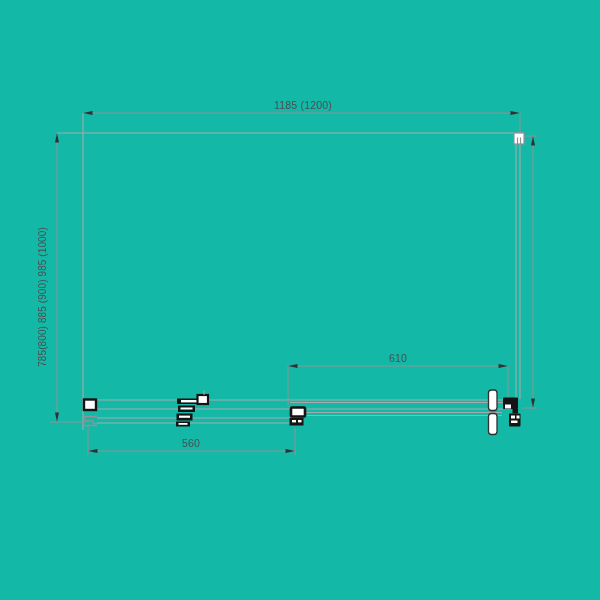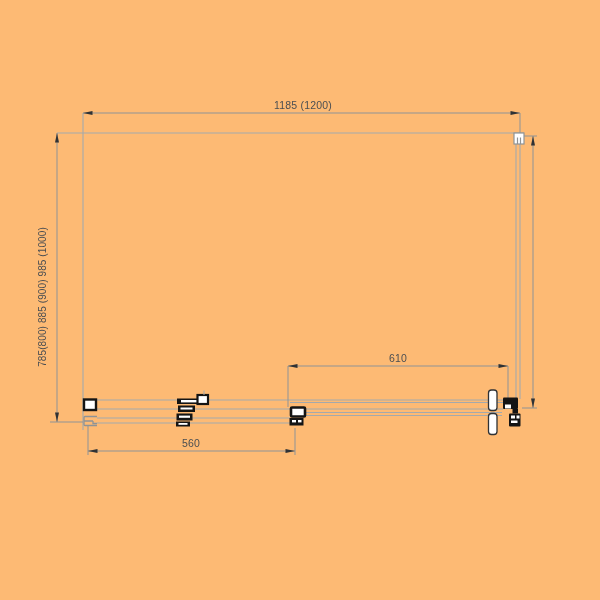--- a/index.html
+++ b/index.html
@@ -5,21 +5,21 @@
   html, body {
     margin: 0;
     padding: 0;
     background: #ffffff;
     font-family: "Liberation Sans", sans-serif;
   }
   .canvas {
     position: relative;
     width: 600px;
     height: 600px;
-    background: #fdba74;
+    background: #14b8a6;
     overflow: hidden;
   }
   svg { display: block; }
   .dim-text {
     font-family: "Liberation Sans", sans-serif;
     font-size: 10.5px;
     letter-spacing: 0.2px;
   }
   .dim-text-small {
     font-family: "Liberation Sans", sans-serif;

